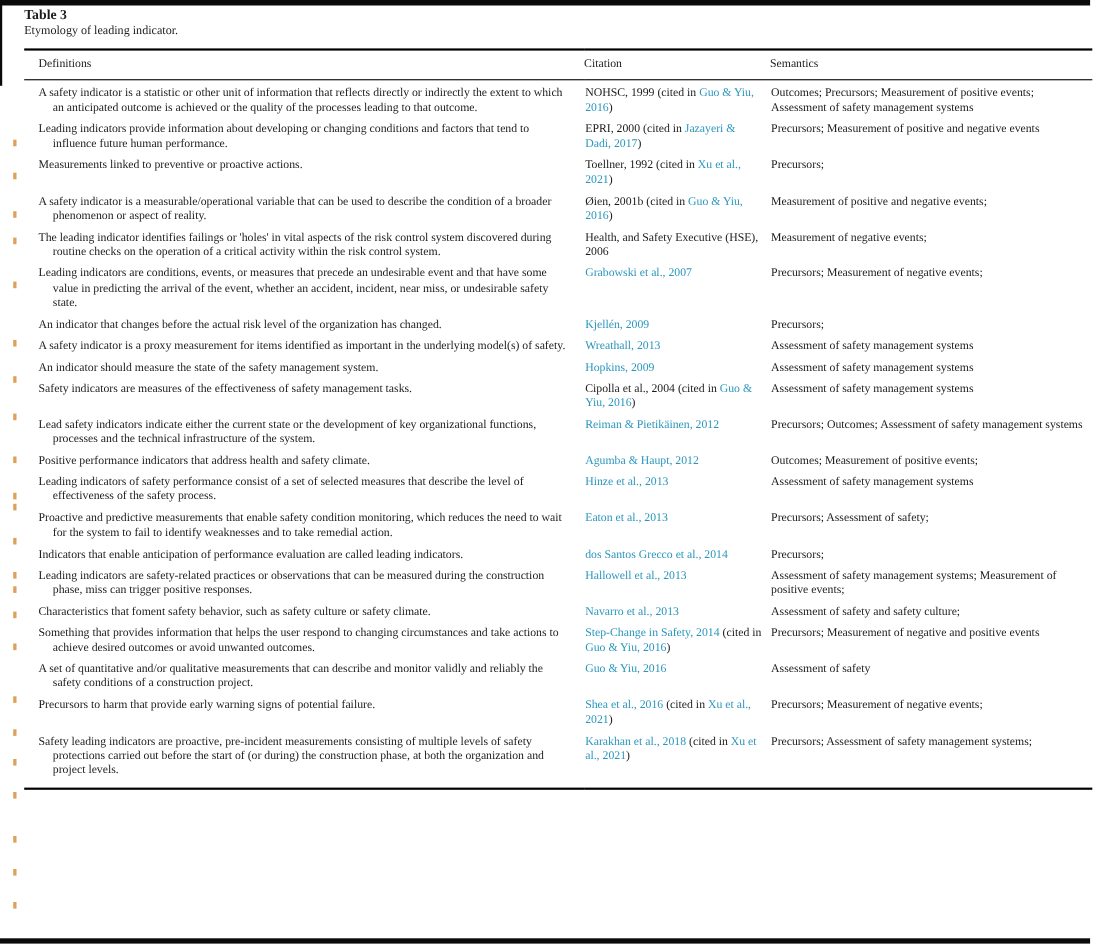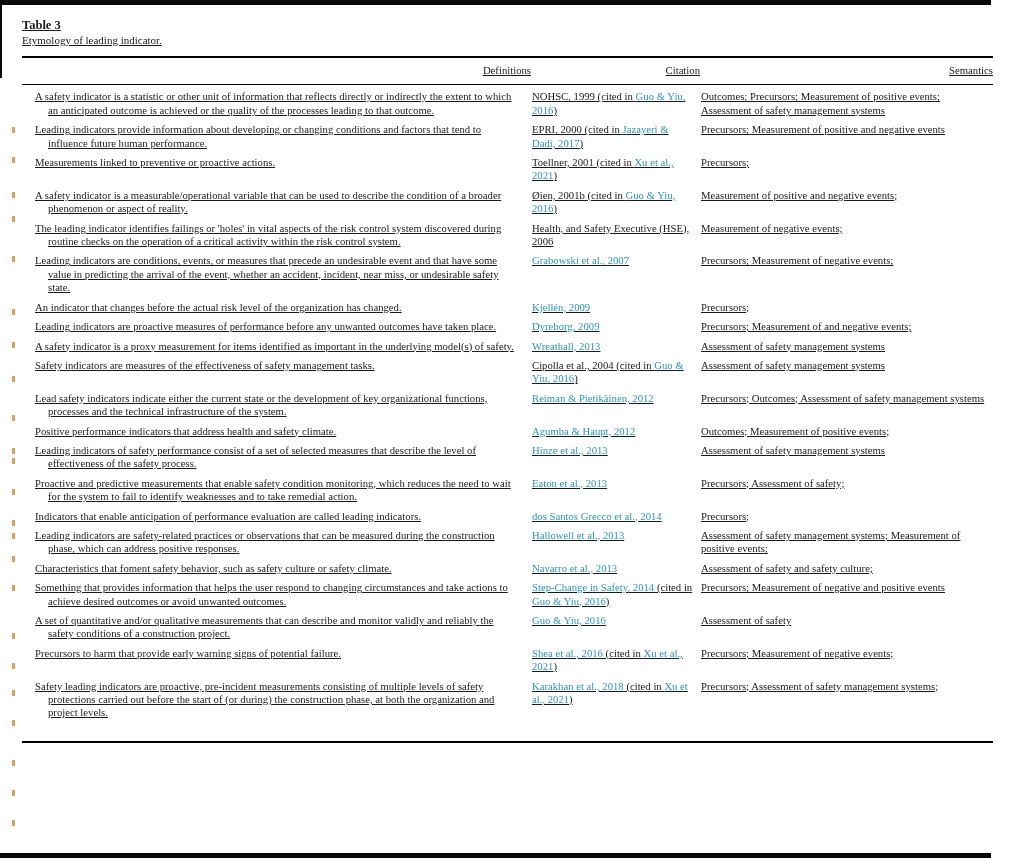--- a/index.html
+++ b/index.html
@@ -12,38 +12,38 @@
   html,body{margin:0;padding:0;}
   body{
     width:1013px;height:858px;position:relative;overflow:hidden;
     background:#fff;color:var(--text);
     font-family:"Liberation Serif", serif;
   }
   .top-bar{position:absolute;top:0;left:0;width:991px;height:5px;background:var(--bar);}
   .bottom-bar{position:absolute;bottom:0;left:0;width:991px;height:5px;background:var(--bar);}
   .left-edge{position:absolute;top:0;left:0;width:2px;height:78px;background:var(--bar);}
   .mark{position:absolute;left:12px;width:3px;height:6px;background:var(--mark);opacity:.85;}
-  .content{position:absolute;left:22px;top:18px;width:971px;text-decoration:underline;}
+  .content{position:absolute;left:22px;top:6px;width:971px;}
   .table-title{font-weight:bold;font-size:12.5px;line-height:14px;}
   .table-caption{font-size:11px;line-height:13px;margin-top:2px;}
   table{
     border-collapse:collapse;table-layout:fixed;width:971px;margin-top:9px;
     font-size:10.7px;border-bottom:2px solid var(--rule);
   }
   col.c1{width:509px;} col.c2{width:169px;} col.c3{width:293px;}
   thead th{
-    text-align:right;font-weight:normal;font-size:10.7px;line-height:13.4px;
+    text-align:left;font-weight:normal;font-size:10.7px;line-height:13.4px;
     border-top:2px solid var(--rule);border-bottom:1px solid var(--rule);
     padding:6px 0 7px 0;
   }
   thead th.def{padding-left:13px;}
   tbody td{vertical-align:top;line-height:13.4px;padding-top:5px;}
   td.def{padding-left:26px;text-indent:-13px;padding-right:12px;}
   td.cit{padding-right:6px;}
-  tbody tr:last-child td{padding-bottom:21px;}
+  tbody tr:last-child td{padding-bottom:8px;}
   .link{color:var(--link);cursor:pointer;}
 </style>
 </head>
 <body>
 
 <div class="top-bar"></div>
 <div class="left-edge"></div>
 
 <div class="content">
   <div class="table-title">Table 3</div>
@@ -68,21 +68,21 @@
           <td class="cit"><span>NOHSC, 1999 (cited in </span><span class="link">Guo &amp; Yiu, 2016</span><span>)</span></td>
           <td class="sem">Outcomes; Precursors; Measurement of positive events; Assessment of safety management systems</td>
         </tr>
         <tr>
           <td class="def">Leading indicators provide information about developing or changing conditions and factors that tend to influence future human performance.</td>
           <td class="cit"><span>EPRI, 2000 (cited in </span><span class="link">Jazayeri &amp; Dadi, 2017</span><span>)</span></td>
           <td class="sem">Precursors; Measurement of positive and negative events</td>
         </tr>
         <tr>
           <td class="def">Measurements linked to preventive or proactive actions.</td>
-          <td class="cit"><span>Toellner, 2001 (cited in </span><span class="link">Xu et al., 2021</span><span>)</span></td>
+          <td class="cit"><span>Toellner, 1992 (cited in </span><span class="link">Xu et al., 2021</span><span>)</span></td>
           <td class="sem">Precursors;</td>
         </tr>
         <tr>
           <td class="def">A safety indicator is a measurable/operational variable that can be used to describe the condition of a broader phenomenon or aspect of reality.</td>
           <td class="cit"><span>Øien, 2001b (cited in </span><span class="link">Guo &amp; Yiu, 2016</span><span>)</span></td>
           <td class="sem">Measurement of positive and negative events;</td>
         </tr>
         <tr>
           <td class="def">The leading indicator identifies failings or 'holes' in vital aspects of the risk control system discovered during routine checks on the operation of a critical activity within the risk control system.</td>
           <td class="cit"><span>Health, and Safety Executive (HSE), 2006</span></td>
@@ -92,27 +92,27 @@
           <td class="def">Leading indicators are conditions, events, or measures that precede an undesirable event and that have some value in predicting the arrival of the event, whether an accident, incident, near miss, or undesirable safety state.</td>
           <td class="cit"><span class="link">Grabowski et al., 2007</span></td>
           <td class="sem">Precursors; Measurement of negative events;</td>
         </tr>
         <tr>
           <td class="def">An indicator that changes before the actual risk level of the organization has changed.</td>
           <td class="cit"><span class="link">Kjellén, 2009</span></td>
           <td class="sem">Precursors;</td>
         </tr>
         <tr>
-          <td class="def">Leading indicators are proactive measures of performance before any unwanted outcomes have taken place.</td>
-          <td class="cit"><span class="link">Dyreborg, 2009</span></td>
-          <td class="sem">Precursors; Measurement of and negative events;</td>
-        </tr>
-        <tr>
           <td class="def">A safety indicator is a proxy measurement for items identified as important in the underlying model(s) of safety.</td>
           <td class="cit"><span class="link">Wreathall, 2013</span></td>
+          <td class="sem">Assessment of safety management systems</td>
+        </tr>
+        <tr>
+          <td class="def">An indicator should measure the state of the safety management system.</td>
+          <td class="cit"><span class="link">Hopkins, 2009</span></td>
           <td class="sem">Assessment of safety management systems</td>
         </tr>
         <tr>
           <td class="def">Safety indicators are measures of the effectiveness of safety management tasks.</td>
           <td class="cit"><span>Cipolla et al., 2004 (cited in </span><span class="link">Guo &amp; Yiu, 2016</span><span>)</span></td>
           <td class="sem">Assessment of safety management systems</td>
         </tr>
         <tr>
           <td class="def">Lead safety indicators indicate either the current state or the development of key organizational functions, processes and the technical infrastructure of the system.</td>
           <td class="cit"><span class="link">Reiman &amp; Pietikäinen, 2012</span></td>
@@ -132,21 +132,21 @@
           <td class="def">Proactive and predictive measurements that enable safety condition monitoring, which reduces the need to wait for the system to fail to identify weaknesses and to take remedial action.</td>
           <td class="cit"><span class="link">Eaton et al., 2013</span></td>
           <td class="sem">Precursors; Assessment of safety;</td>
         </tr>
         <tr>
           <td class="def">Indicators that enable anticipation of performance evaluation are called leading indicators.</td>
           <td class="cit"><span class="link">dos Santos Grecco et al., 2014</span></td>
           <td class="sem">Precursors;</td>
         </tr>
         <tr>
-          <td class="def">Leading indicators are safety-related practices or observations that can be measured during the construction phase, which can address positive responses.</td>
+          <td class="def">Leading indicators are safety-related practices or observations that can be measured during the construction phase, miss can trigger positive responses.</td>
           <td class="cit"><span class="link">Hallowell et al., 2013</span></td>
           <td class="sem">Assessment of safety management systems; Measurement of positive events;</td>
         </tr>
         <tr>
           <td class="def">Characteristics that foment safety behavior, such as safety culture or safety climate.</td>
           <td class="cit"><span class="link">Navarro et al., 2013</span></td>
           <td class="sem">Assessment of safety and safety culture;</td>
         </tr>
         <tr>
           <td class="def">Something that provides information that helps the user respond to changing circumstances and take actions to achieve desired outcomes or avoid unwanted outcomes.</td>

